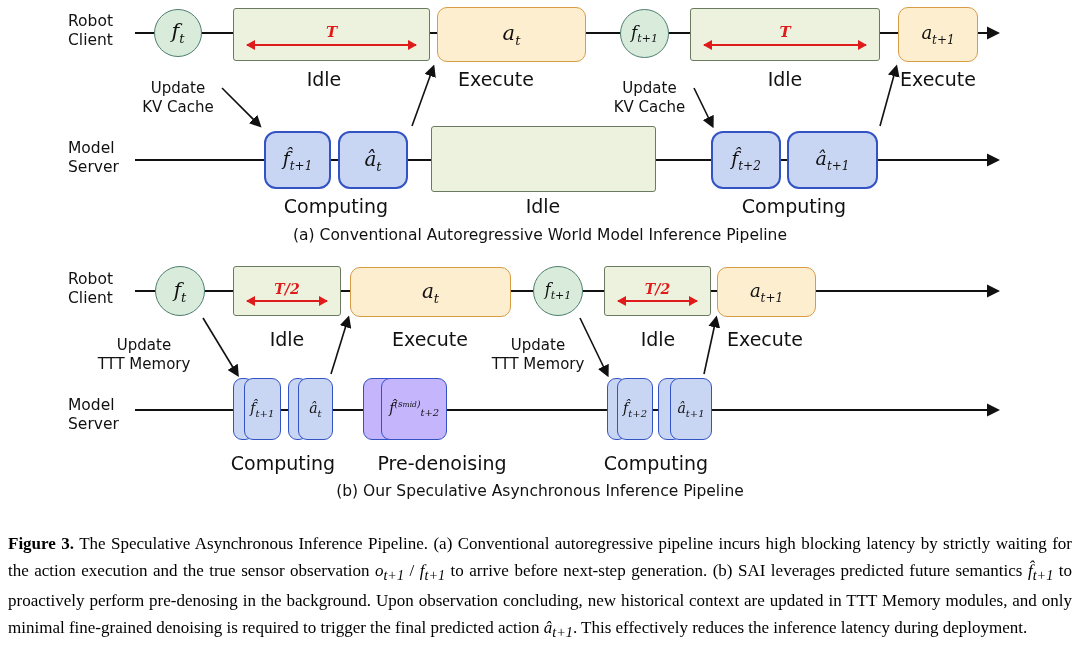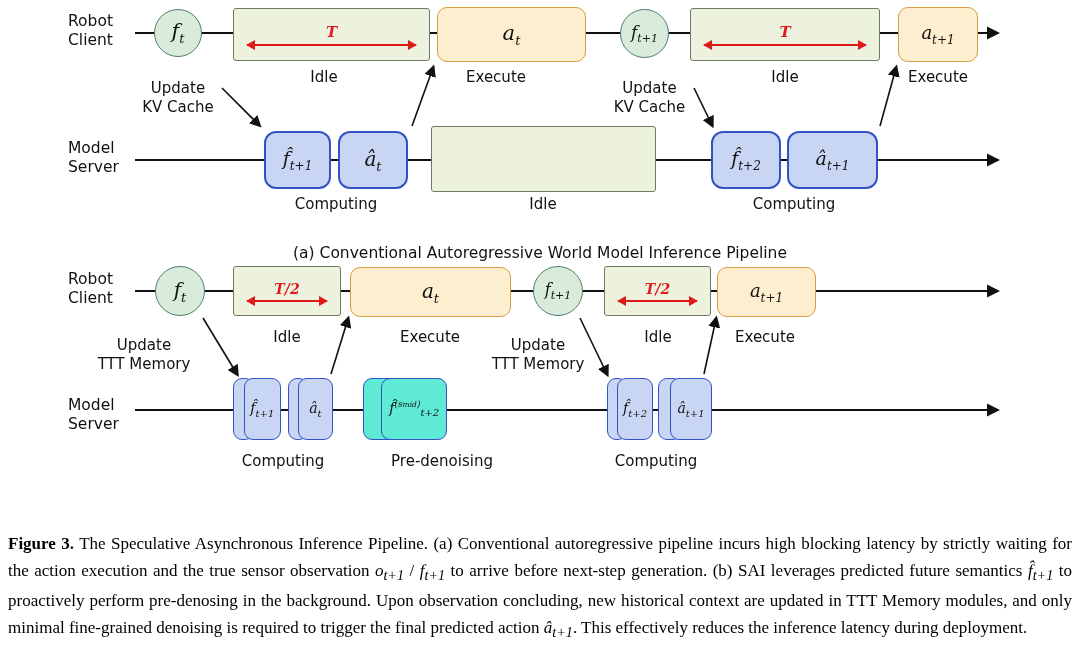--- a/index.html
+++ b/index.html
@@ -21,30 +21,30 @@
   .blue-box { background:var(--compute-fill,#c9d6f3); border:2.2px solid var(--compute-border,#3353c4); border-radius:12px; }
   .math { font-family:"DejaVu Serif", serif; font-style:italic; }
   .math sub { font-style:italic; }
   .t-red { color:var(--arrow-red,#e01b1b); font-family:"DejaVu Serif", serif;
            font-style:italic; font-weight:bold; font-size:15px; }
   .dline { position:relative; height:2px; background:var(--arrow-red,#e01b1b); width:calc(100% - 26px); }
   .dline::before,.dline::after { content:""; position:absolute; top:-4px; width:0; height:0;
            border-top:5px solid transparent; border-bottom:5px solid transparent; }
   .dline::before { left:-1px; border-right:9px solid var(--arrow-red,#e01b1b); }
   .dline::after  { right:-1px; border-left:9px solid var(--arrow-red,#e01b1b); }
-  .under-label { position:absolute; z-index:2; font-size:15px; transform:translateX(-50%); white-space:nowrap; }
+  .under-label { position:absolute; z-index:2; font-size:19px; transform:translateX(-50%); white-space:nowrap; }
   .update-label { position:absolute; z-index:2; font-size:15px; line-height:18.5px; text-align:center; white-space:pre-line; }
   .sec-title { position:absolute; z-index:2; width:100%; text-align:center; font-size:15.5px; }
   .chip { position:absolute; z-index:1; }
   .chip .ghost { position:absolute; left:0; top:0; height:100%; width:44%; border-radius:9px;
                  background:var(--compute-fill,#c9d6f3); border:1.8px solid var(--compute-border,#3353c4); }
   .chip .cmain { position:absolute; right:0; top:0; height:100%; left:22%; border-radius:9px;
                  background:var(--compute-fill,#c9d6f3); border:1.8px solid var(--compute-border,#3353c4);
                  display:flex; align-items:center; justify-content:center; }
-  .chip.white .ghost, .chip.white .cmain { background:#5eead4; }
+  .chip.white .ghost, .chip.white .cmain { background:#c4b5fd; }
   .caption { position:absolute; z-index:1; left:8px; top:531px; width:1064px;
              font-family:"Liberation Serif","DejaVu Serif",serif; font-size:17px;
              line-height:26.5px; text-align:justify; color:#000; }
   .caption .m { font-family:"Liberation Serif","DejaVu Serif",serif; font-style:italic; }
   .watermark { position:absolute; z-index:3; left:838px; top:611px; display:flex; align-items:center;
                gap:6px; color:var(--watermark-grey,#a9a9a9); font-size:18px; opacity:.8; }
 </style>
 </head>
 <body>
 
@@ -119,21 +119,21 @@
       <span class="math" style="font-size:19px"><span>f̂</span><sub style="font-size:12px">t+2</sub></span>
     </div>
     <div class="box blue-box" style="left:787px;top:131px;width:91px;height:58px">
       <span class="math" style="font-size:19px"><span>â</span><sub style="font-size:12px">t+1</sub></span>
     </div>
 
     <div class="under-label" style="left:336px;top:195px">Computing</div>
     <div class="under-label" style="left:543px;top:195px">Idle</div>
     <div class="under-label" style="left:794px;top:195px">Computing</div>
 
-    <div class="sec-title" style="top:244px">(a) Conventional Autoregressive World Model Inference Pipeline</div>
+    <div class="sec-title" style="top:226px">(a) Conventional Autoregressive World Model Inference Pipeline</div>
   </section>
 
   <section class="sec-b">
     <svg class="arrows" width="1080" height="258" viewBox="0 0 1080 258">
       <line x1="135" y1="39" x2="996" y2="39" stroke="#111" stroke-width="1.8" marker-end="url(#ah)"></line>
       <line x1="135" y1="158" x2="996" y2="158" stroke="#111" stroke-width="1.8" marker-end="url(#ah)"></line>
       <line x1="203" y1="66" x2="237" y2="122" stroke="#111" stroke-width="1.6" marker-end="url(#ah)"></line>
       <line x1="331" y1="122" x2="348" y2="67" stroke="#111" stroke-width="1.6" marker-end="url(#ah)"></line>
       <line x1="580" y1="66" x2="607" y2="122" stroke="#111" stroke-width="1.6" marker-end="url(#ah)"></line>
       <line x1="704" y1="122" x2="716" y2="67" stroke="#111" stroke-width="1.6" marker-end="url(#ah)"></line>
@@ -213,18 +213,19 @@
       <div class="ghost"></div>
       <div class="cmain">
         <span class="math" style="font-size:14px"><span>â</span><sub style="font-size:10px">t+1</sub></span>
       </div>
     </div>
 
     <div class="under-label" style="left:283px;top:200px">Computing</div>
     <div class="under-label" style="left:442px;top:200px">Pre-denoising</div>
     <div class="under-label" style="left:656px;top:200px">Computing</div>
 
+    <div class="sec-title" style="top:230px">(b) Our Speculative Asynchronous Inference Pipeline</div>
   </section>
 
   <p class="caption"><b>Figure 3.</b><span> The Speculative Asynchronous Inference Pipeline. (a) Conventional autoregressive pipeline incurs high blocking latency by strictly waiting for the action execution and the true sensor observation </span><span class="m"><span>o</span><sub>t+1</sub></span><span> / </span><span class="m"><span>f</span><sub>t+1</sub></span><span> to arrive before next-step generation. (b) SAI leverages predicted future semantics </span><span class="m"><span>f̂</span><sub>t+1</sub></span><span> to proactively perform pre-denosing in the background. Upon observation concluding, new historical context are updated in TTT Memory modules, and only minimal fine-grained denoising is required to trigger the final predicted action </span><span class="m"><span>â</span><sub>t+1</sub></span><span>. This effectively reduces the inference latency during deployment.</span></p>
 
 
 </div>
 
 </body></html>

